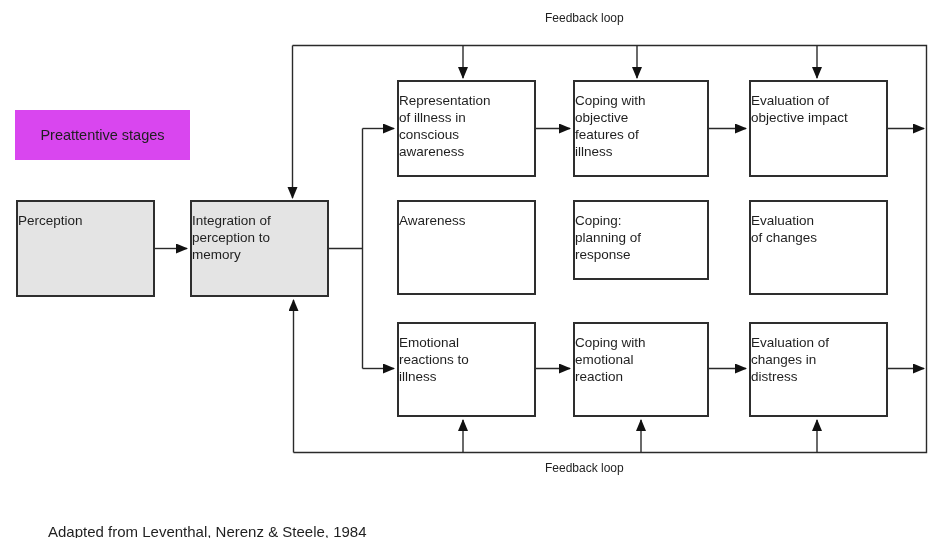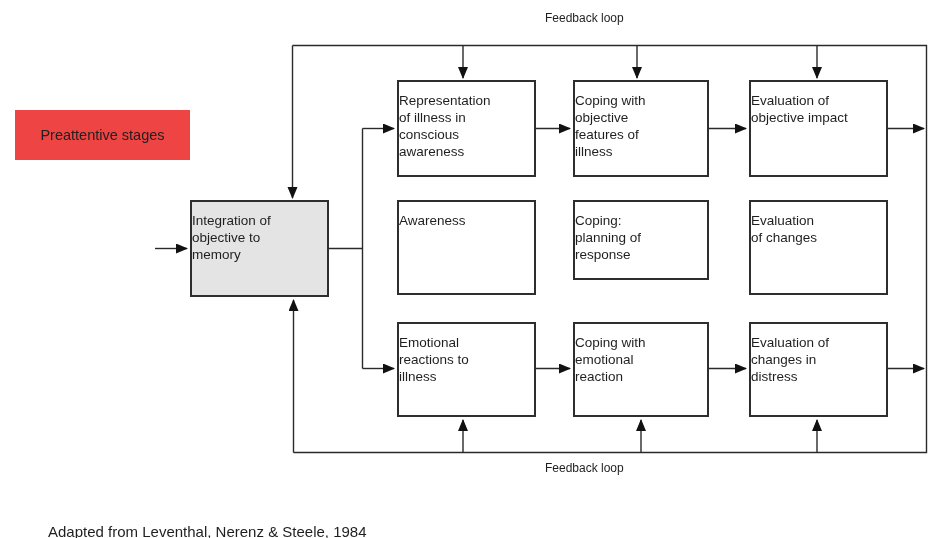--- a/index.html
+++ b/index.html
@@ -30,21 +30,21 @@
     text-align: left;
     font-size: 13.5px;
     line-height: 17px;
     padding-top: 10px;
     white-space: pre-line;
   }
   .box.shaded { background: #e4e4e4; }
   .tag {
     position: absolute;
     box-sizing: border-box;
-    background: #ef4444;
+    background: #d946ef;
     display: flex;
     align-items: center;
     justify-content: center;
     font-size: 14.5px;
   }
   .float-label {
     position: absolute;
     font-size: 12px;
     text-align: left;
     width: 140px;
@@ -92,22 +92,23 @@
     <path d="M536,368.5 H570" marker-end="url(#ah)"></path>
     <path d="M709,368.5 H746" marker-end="url(#ah)"></path>
     <path d="M888,368.5 H924" marker-end="url(#ah)"></path>
   </svg>
 
   <div class="float-label" style="left:545px; top:11px;">Feedback loop</div>
   <div class="float-label" style="left:545px; top:461px;">Feedback loop</div>
 
   <div class="tag" style="left:15px; top:110px; width:175px; height:50px;">Preattentive stages</div>
 
+  <div class="box shaded" style="left:16px; top:200px; width:139px; height:97px;">Perception</div>
   <div class="box shaded" style="left:190px; top:200px; width:139px; height:97px;">Integration of
-objective to
+perception to
 memory</div>
 
   <div class="box" style="left:397px; top:80px; width:139px; height:97px;">Representation
 of illness in
 conscious
 awareness</div>
   <div class="box" style="left:573px; top:80px; width:136px; height:97px;">Coping with
 objective
 features of
 illness</div>

